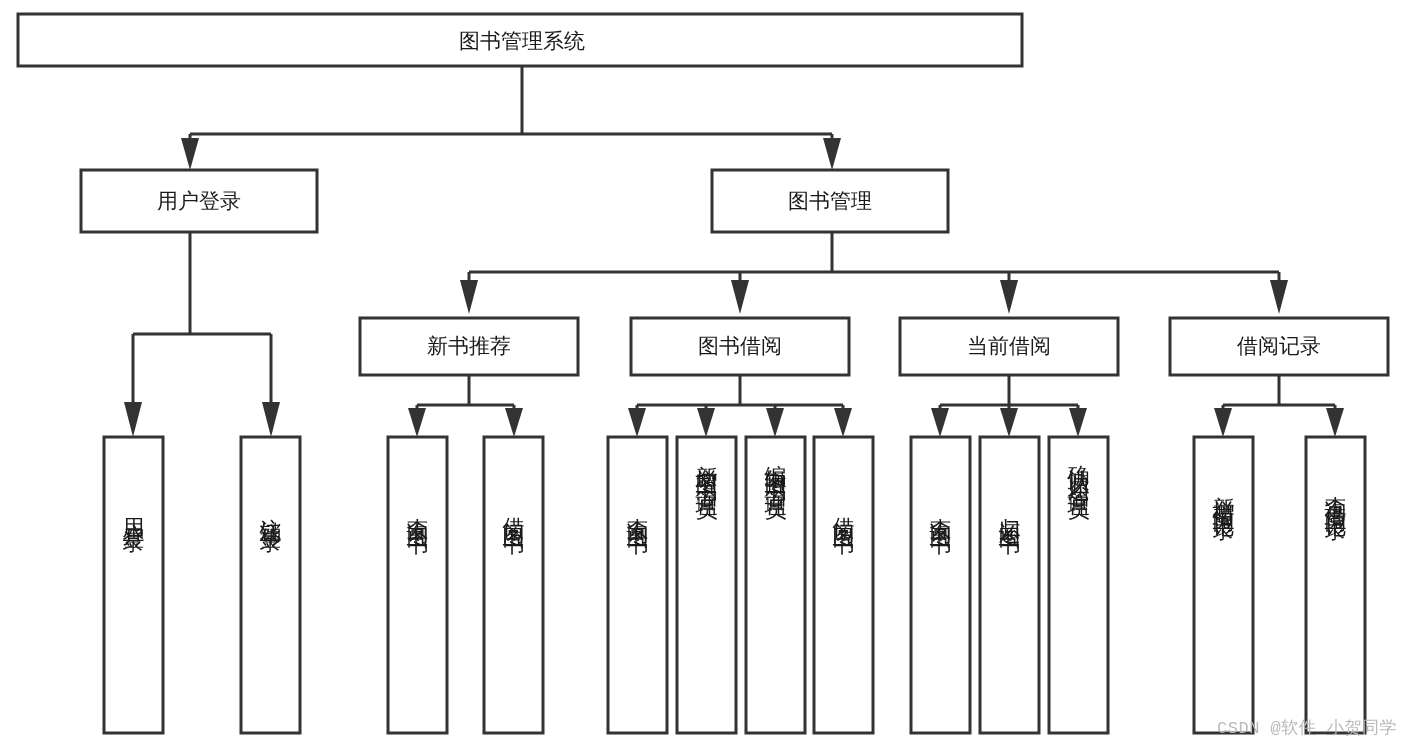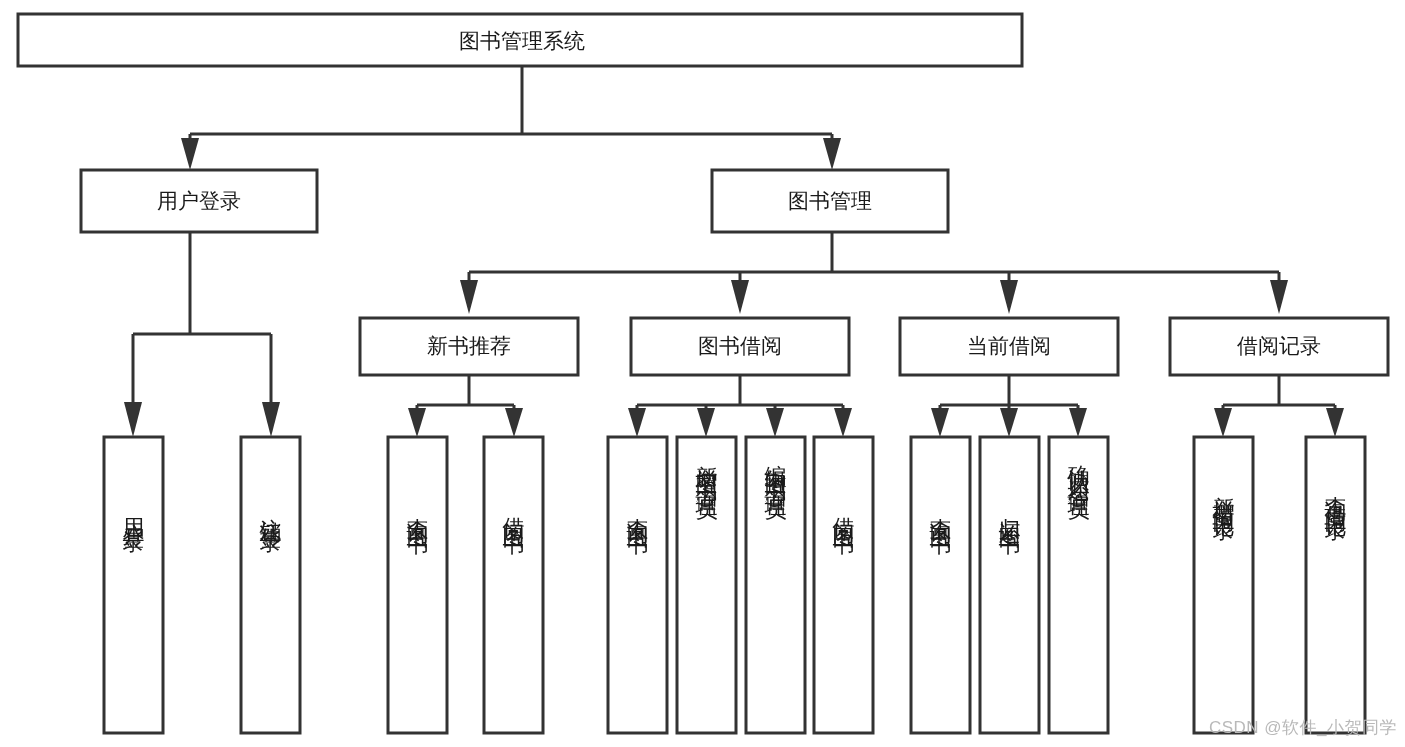--- a/index.html
+++ b/index.html
@@ -61,21 +61,21 @@
     font-size: 22px;
     line-height: 1;
     letter-spacing: 5px;
     color: #1a1a1a;
     white-space: nowrap;
   }
   .watermark {
     position: absolute;
     right: 8px;
     bottom: 8px;
-    font-family: Liberation Sans, sans-serif;
+    font-family: Liberation Mono, monospace;
     font-size: 17px;
     color: #b9b9b9;
     letter-spacing: 0.5px;
     white-space: nowrap;
   }
 </style>
 </head>
 <body>
 
 <div id="diagram-root">

